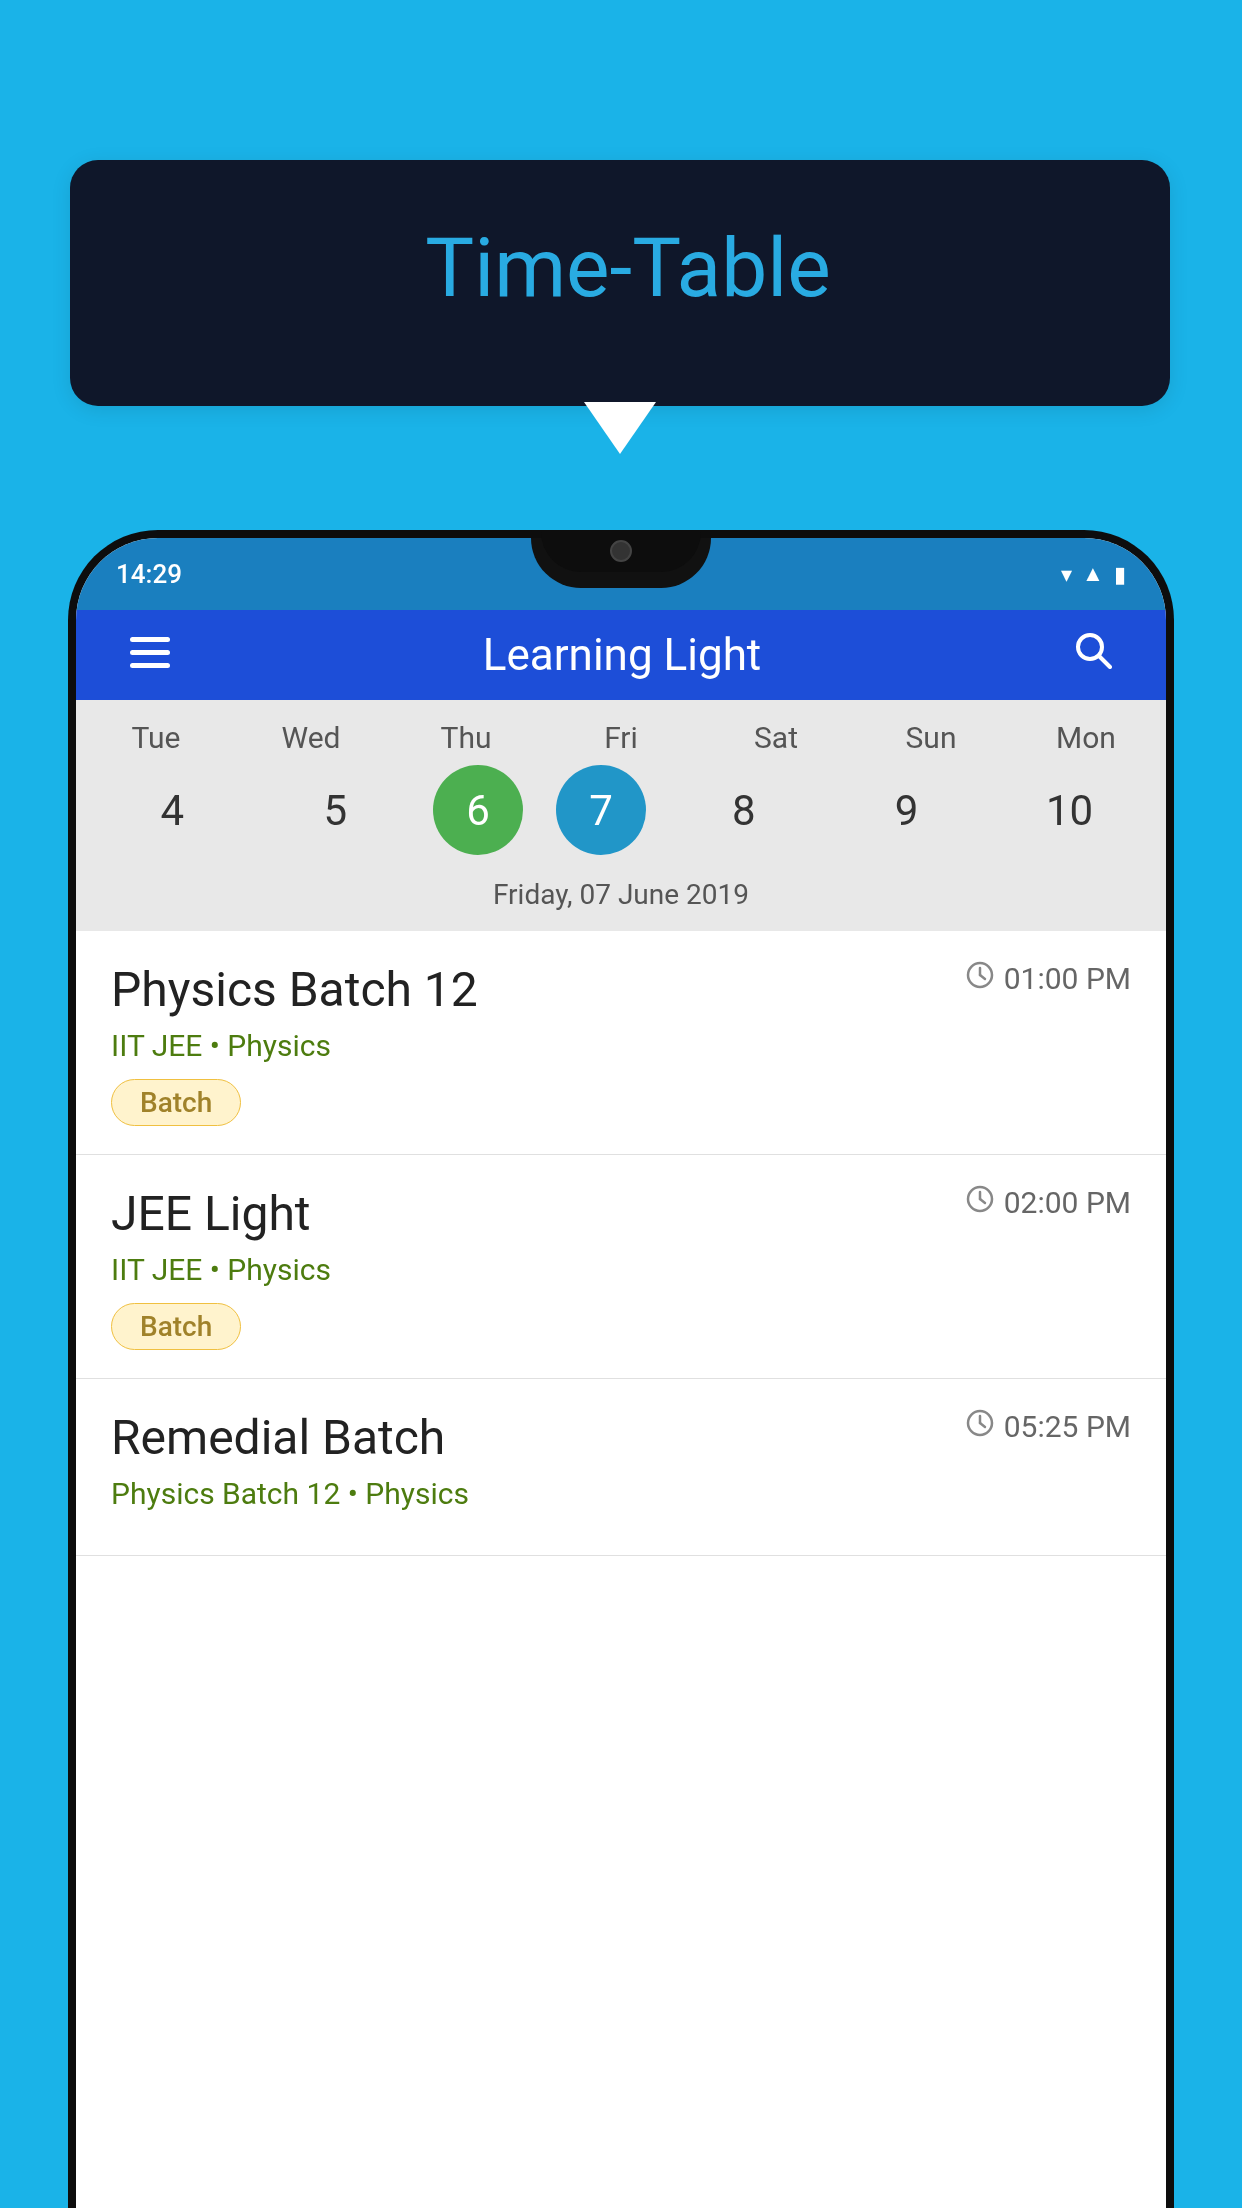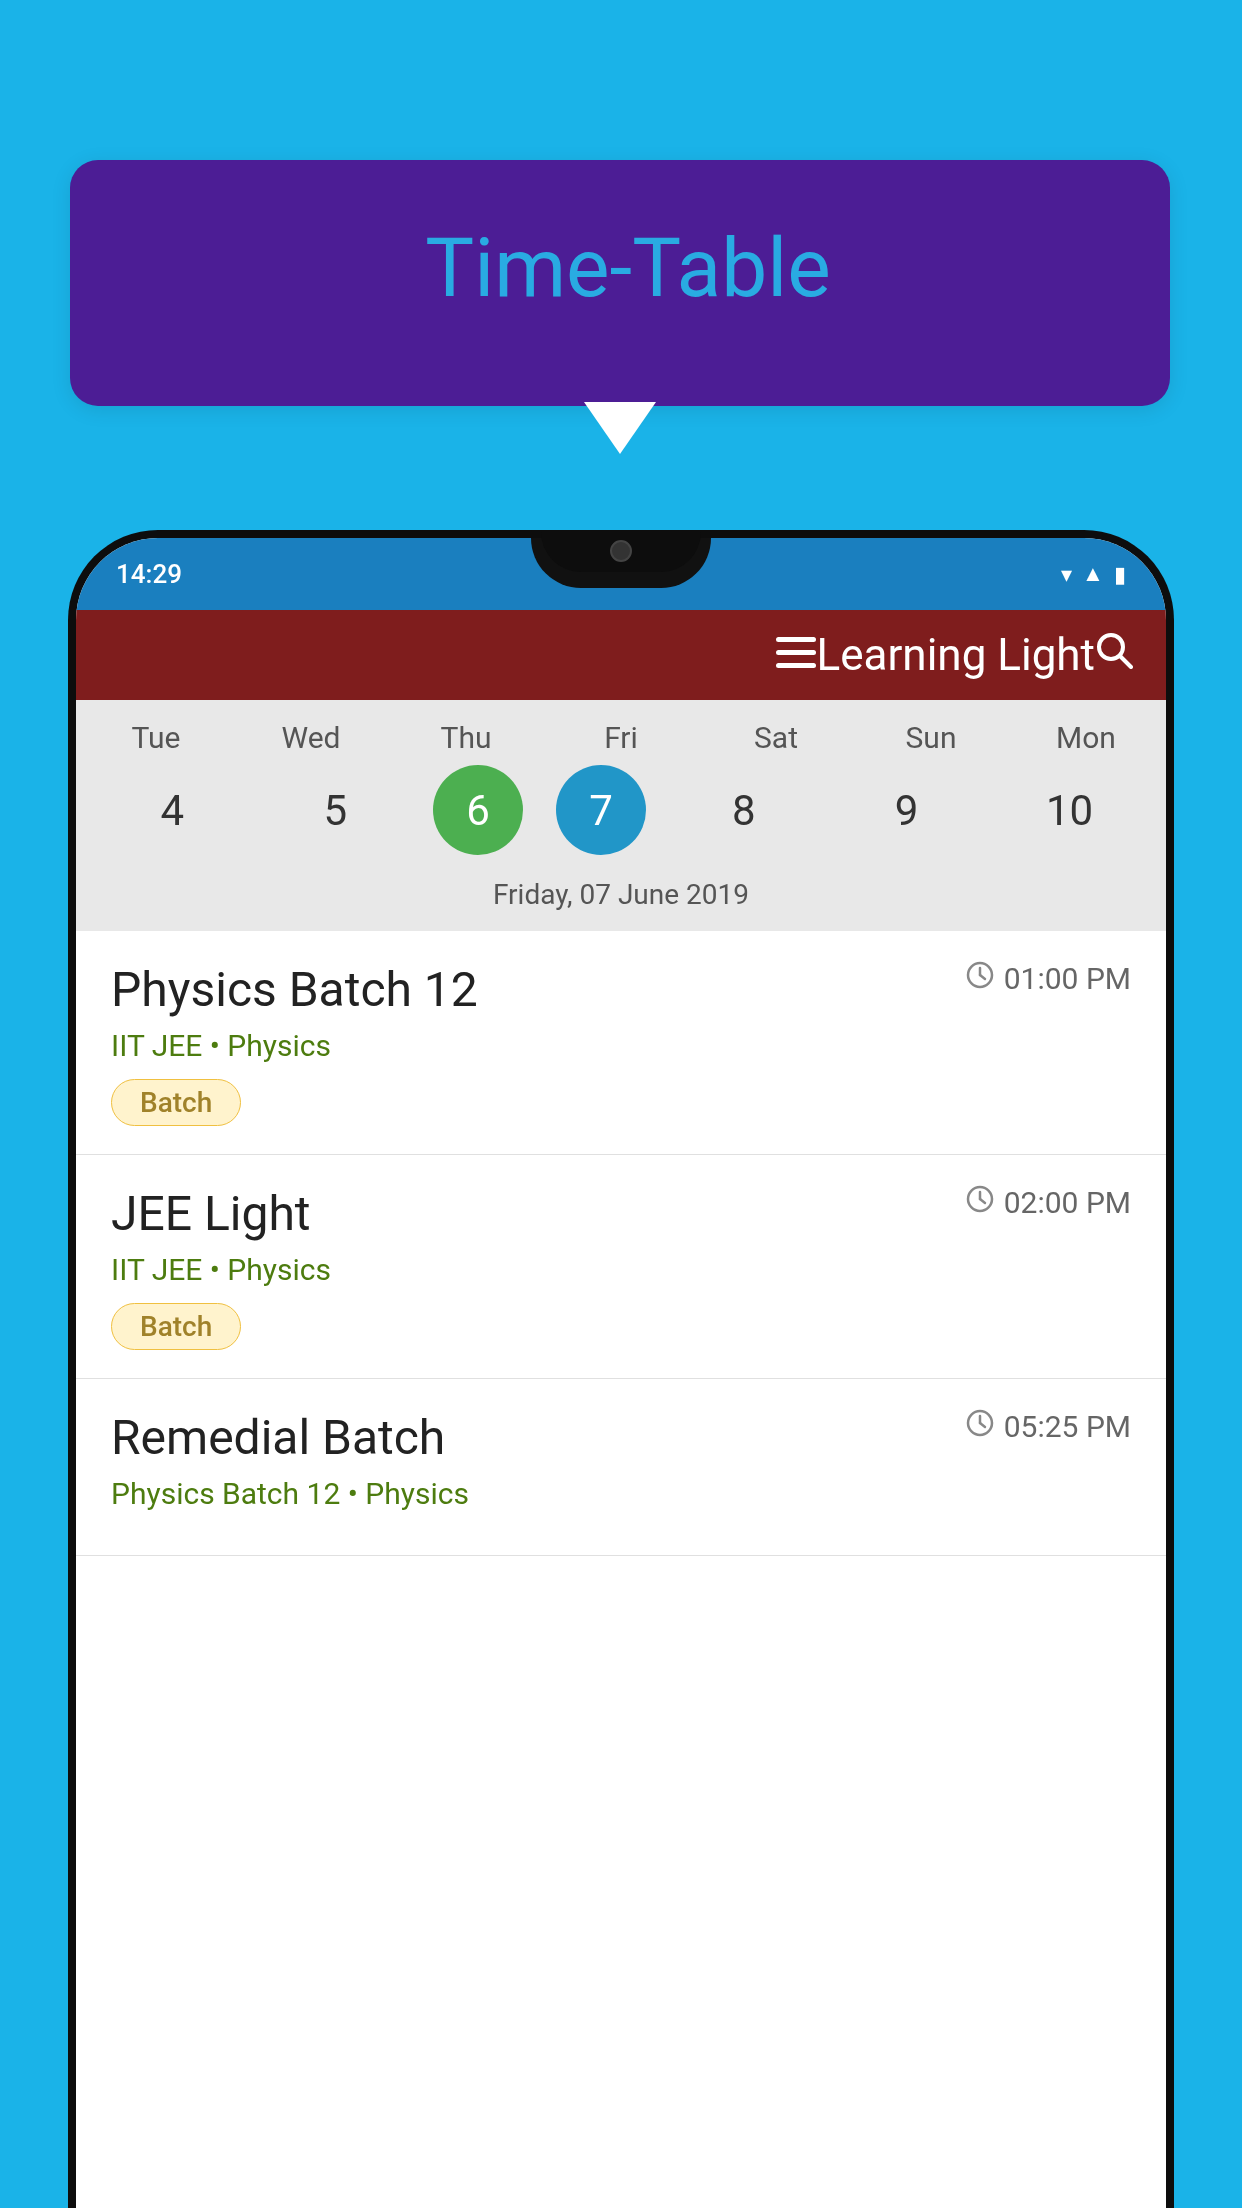--- a/index.html
+++ b/index.html
@@ -12,21 +12,21 @@
       overflow: hidden;
       position: relative;
     }
 
     
     .speech-bubble {
       position: absolute;
       top: 160px;
       left: 70px;
       right: 72px;
-      background: #4c1d95;
+      background: #0f172a;
       border-radius: 28px;
       padding: 60px 34px 70px 50px;
       text-align: center;
       box-shadow: 0 4px 20px rgba(0,0,0,0.1);
     }
 
     .speech-bubble::after {
       content: '';
       position: absolute;
       bottom: -48px;
@@ -88,26 +88,26 @@
       z-index: 2;
     }
 
     .status-icon {
       color: white;
       font-size: 22px;
     }
 
     
     .app-bar {
-      background: #7f1d1d;
+      background: #1d4ed8;
       height: 90px;
       display: flex;
       align-items: center;
-      padding: 0 33px;
-      justify-content: flex-end;
+      padding: 0 54px;
+      justify-content: space-between;
     }
 
     .app-bar-title {
       color: white;
       font-size: 44px;
       font-weight: 400;
     }
 
     .hamburger-icon {
       color: white;

